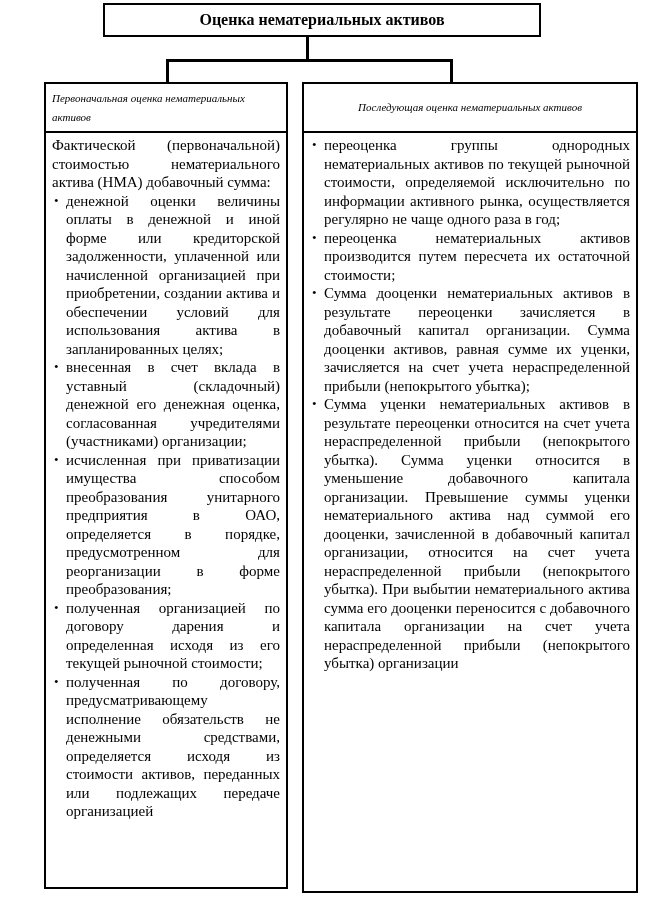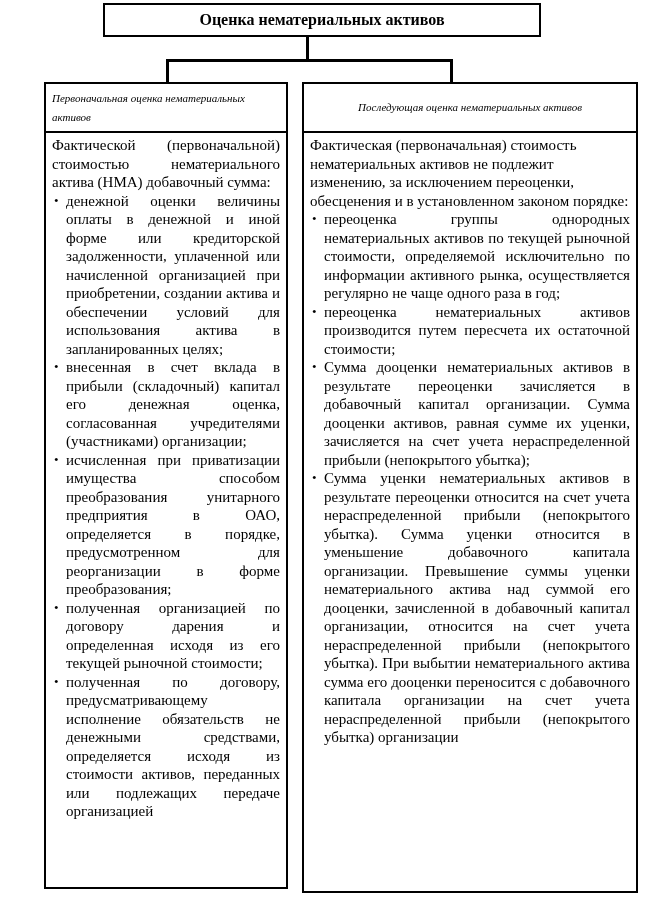--- a/index.html
+++ b/index.html
@@ -78,21 +78,21 @@
     </div>
     <div class="col-body">
       <p class="intro">Фактической (первоначальной) стоимостью нематериального актива (НМА) добавочный сумма:</p>
       <ul class="bullets">
         <li>
           <span class="marker">•</span>
           <span class="li-text">денежной оценки величины оплаты в денежной и иной форме или кредиторской задолженности, уплаченной или начисленной организацией при приобретении, создании актива и обеспечении условий для использования актива в запланированных целях;</span>
         </li>
         <li>
           <span class="marker">•</span>
-          <span class="li-text">внесенная в счет вклада в прибыли (складочный) капитал его денежная оценка, согласованная учредителями (участниками) организации;</span>
+          <span class="li-text">внесенная в счет вклада в уставный (складочный) денежной его денежная оценка, согласованная учредителями (участниками) организации;</span>
         </li>
         <li>
           <span class="marker">•</span>
           <span class="li-text">исчисленная при приватизации имущества способом преобразования унитарного предприятия в ОАО, определяется в порядке, предусмотренном для реорганизации в форме преобразования;</span>
         </li>
         <li>
           <span class="marker">•</span>
           <span class="li-text">полученная организацией по договору дарения и определенная исходя из его текущей рыночной стоимости;</span>
         </li>
         <li>
@@ -101,21 +101,20 @@
         </li>
       </ul>
     </div>
   </div>
 
   <div class="box col col-right">
     <div class="col-header">
       <span>Последующая оценка нематериальных активов</span>
     </div>
     <div class="col-body">
-      <p class="intro">Фактическая (первоначальная) стоимость нематериальных активов не подлежит изменению, за исключением переоценки, обесценения и в установленном законом порядке:</p>
       <ul class="bullets">
         <li>
           <span class="marker">•</span>
           <span class="li-text">переоценка группы однородных нематериальных активов по текущей рыночной стоимости, определяемой исключительно по информации активного рынка, осуществляется регулярно не чаще одного раза в год;</span>
         </li>
         <li>
           <span class="marker">•</span>
           <span class="li-text">переоценка нематериальных активов производится путем пересчета их остаточной стоимости;</span>
         </li>
         <li>

